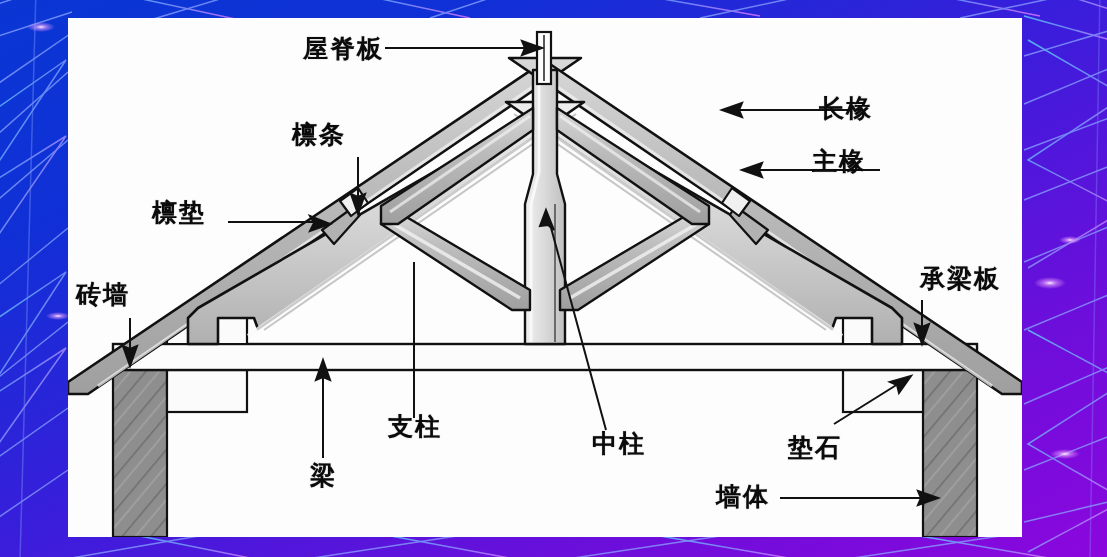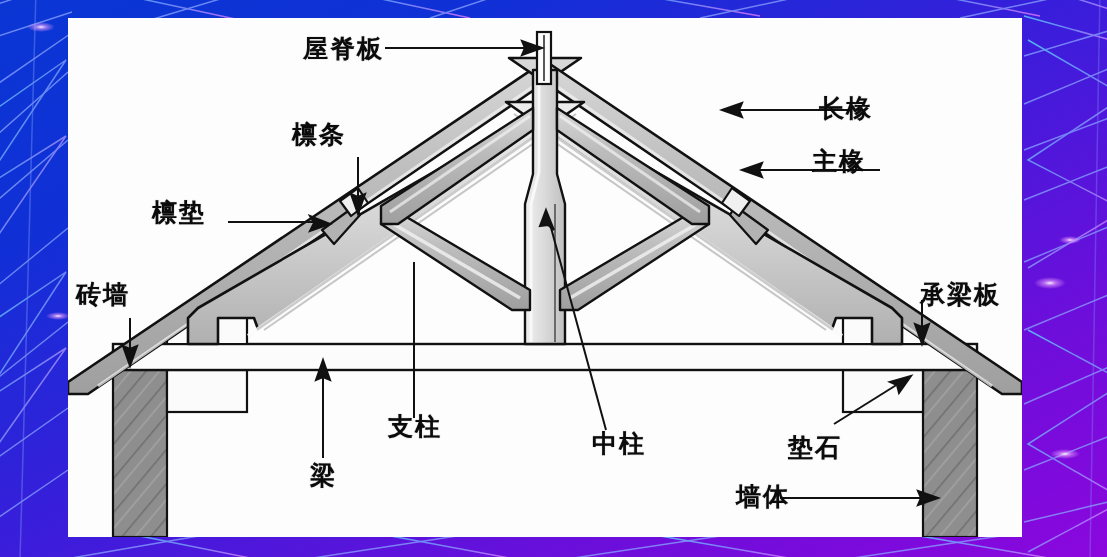--- a/index.html
+++ b/index.html
@@ -324,21 +324,21 @@
         </g>
       </g>
     </svg>
 
     <div class="lbl" style="left:235px;top:18px;">屋脊板</div>
     <div class="lbl" style="left:224px;top:104px;">檩条</div>
     <div class="lbl" style="left:84px;top:182px;">檩垫</div>
     <div class="lbl" style="left:8px;top:264px;">砖墙</div>
     <div class="lbl" style="left:715px;top:78px;margin-left:36px;">长椽</div>
     <div class="lbl" style="left:744px;top:131px;">主椽</div>
-    <div class="lbl" style="left:852px;top:264px;">承梁板</div>
+    <div class="lbl" style="left:852px;top:248px;">承梁板</div>
     <div class="lbl" style="left:320px;top:396px;text-align:center;">支柱</div>
     <div class="lbl" style="left:524px;top:413px;">中柱</div>
     <div class="lbl" style="left:242px;top:445px;">梁</div>
     <div class="lbl" style="left:720px;top:417px;">垫石</div>
-    <div class="lbl" style="left:668px;top:466px;">墙体</div>
+    <div class="lbl" style="left:648px;top:466px;">墙体</div>
 
   </div>
 </div>
 
 </body></html>

